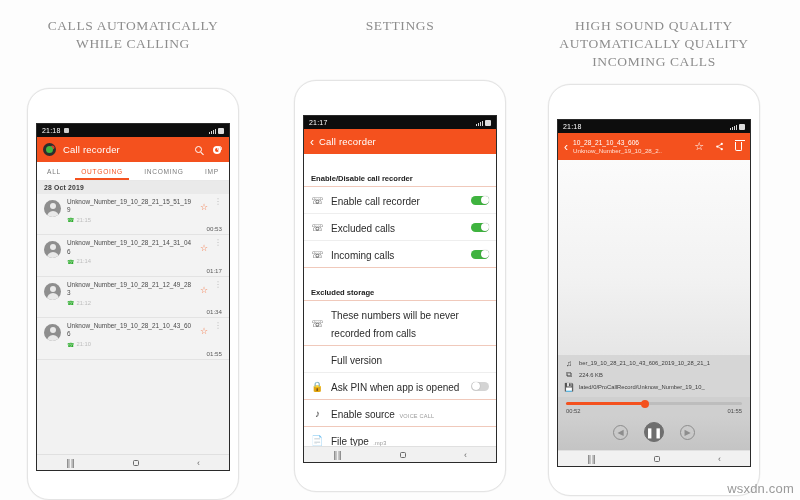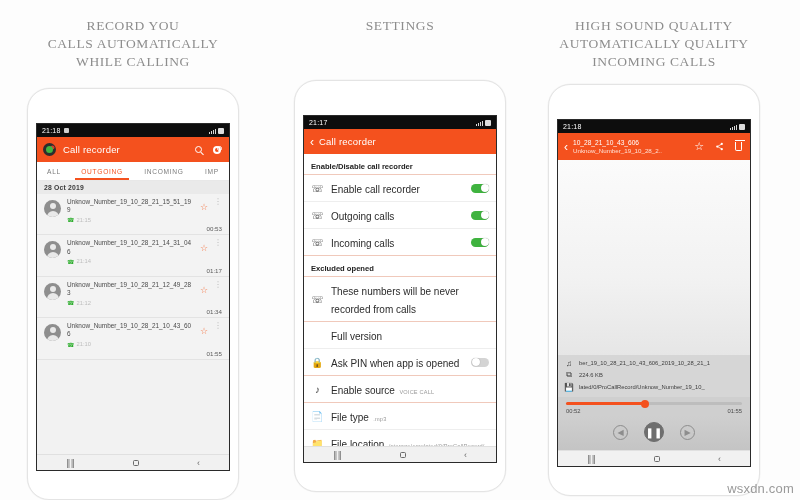--- a/index.html
+++ b/index.html
@@ -133,21 +133,21 @@
   .rowtime { font-size:5.8px; color:#bdbdbd; margin-top:2px; display:flex; align-items:center; gap:2px; }
   .phone-glyph { color:#2fae2f; font-size:6px; }
   .rowstar { color:#f4794a; font-size:9px; flex:none; margin-top:4px; }
   .rowdots { color:#b6b6b6; font-size:8px; flex:none; margin-top:2px; line-height:3px; letter-spacing:0; }
   .rowdur { position:absolute; right:7px; bottom:2px; font-size:6.2px; color:#5a5a5a; }
 
   
   .slist { flex:1; background:#fff; overflow:hidden; }
   .sec {
     font-size:7.6px; font-weight:bold; color:#222;
-    padding:8px 7px 3px 7px; border-bottom:1px solid #f0c9bb;
+    padding:20px 7px 3px 7px; border-bottom:1px solid #f0c9bb;
   }
   .srow {
     display:flex; align-items:center; gap:7px;
     padding:4px 7px; border-bottom:1px solid #eeeeee; min-height:21px;
   }
   .srow.pinkline { border-bottom:1px solid #f0c9bb; }
   .sicon { width:13px; flex:none; display:flex; align-items:center; justify-content:center; color:#3d3d3d; font-size:10px; }
   .stext { flex:1; min-width:0; }
   .slabel { font-size:10px; color:#2b2b2b; line-height:9.5px; }
   .ssub { font-size:5.6px; color:#9a9a9a; margin-top:1px; letter-spacing:.2px; }
@@ -197,21 +197,20 @@
     font-size:13px; color:#9a9a9a; letter-spacing:.2px;
   }
 </style>
 </head>
 <body>
 
 <div class="stage">
 
   <div class="panel p1">
     <div class="caption">
-      <div>RECORD YOU</div>
       <div>CALLS AUTOMATICALLY</div>
       <div>WHILE CALLING</div>
     </div>
 
     <div class="phone">
       <div class="screen">
 
         <div class="statusbar">
           <div class="sb-left">
             <span>21:18</span>
@@ -345,31 +344,31 @@
           <div class="sec">Enable/Disable call recorder</div>
 
           <div class="srow">
             <span class="sicon">☏</span>
             <span class="stext"><span class="slabel">Enable call recorder</span></span>
             <span class="toggle on"></span>
           </div>
 
           <div class="srow">
             <span class="sicon">☏</span>
-            <span class="stext"><span class="slabel">Outgoing calls</span></span>
+            <span class="stext"><span class="slabel">Excluded calls</span></span>
             <span class="toggle on"></span>
           </div>
 
           <div class="srow pinkline">
             <span class="sicon">☏</span>
             <span class="stext"><span class="slabel">Incoming calls</span></span>
             <span class="toggle on"></span>
           </div>
 
-          <div class="sec">Excluded opened</div>
+          <div class="sec">Excluded storage</div>
 
           <div class="srow pinkline">
             <span class="sicon">☏</span>
             <span class="stext"><span class="slabel">These numbers will be never recorded from calls</span></span>
           </div>
 
           <div class="srow">
             <span class="sicon"></span>
             <span class="stext"><span class="slabel">Full version</span></span>
           </div>

